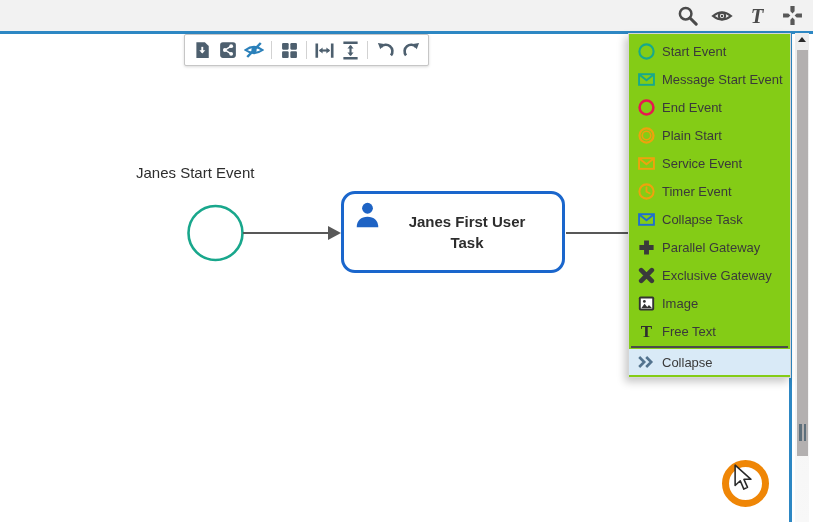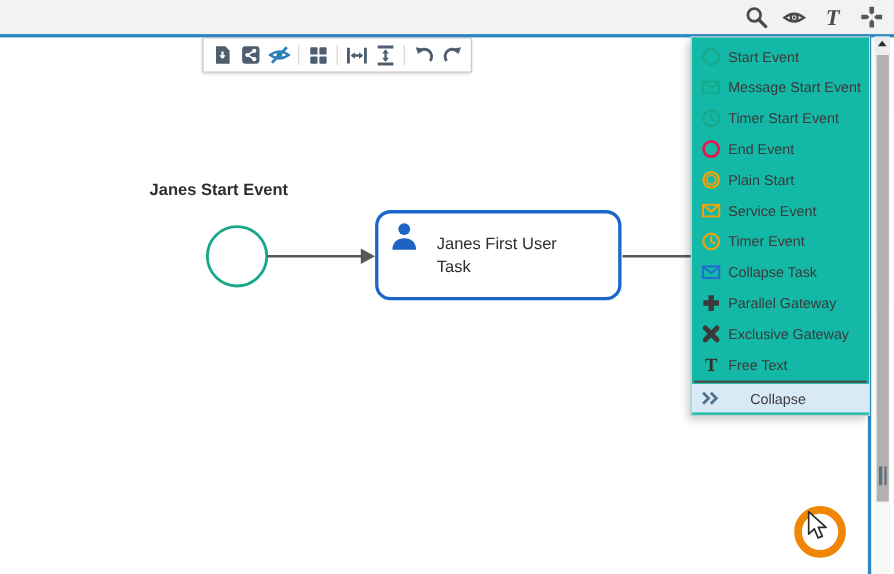--- a/index.html
+++ b/index.html
@@ -37,47 +37,47 @@
     cursor:pointer;
   }
   .float-toolbar .sep {
     width:1px; height:18px; background:#d2d2d2; margin:0 4px;
   }
 
   
   .diagram-layer { position:absolute; left:0; top:0; width:813px; height:522px; pointer-events:none; }
   .start-label {
     position:absolute; left:136px; top:164px;
-    font-size:15px; font-weight:700; color:#2d2d2d; white-space:nowrap;text-align:right;
+    font-size:15px; font-weight:400; color:#2d2d2d; white-space:nowrap;text-align:right;
   }
   .task-box {
     position:absolute; left:341px; top:191px; width:224px; height:82px;
     background:#fff; border:3px solid #1a66cc; border-radius:14px;
     display:flex; align-items:center; justify-content:center; z-index:4; cursor:pointer;
   }
   .task-box .task-user-icon { position:absolute; left:10px; top:7px; }
   .task-box .task-label {
     width:140px; margin-left:28px;
-    text-align:left; font-size:15px; font-weight:400; line-height:21px; color:#2d2d2d;
+    text-align:center; font-size:15px; font-weight:700; line-height:21px; color:#2d2d2d;
   }
 
   
   .palette {
     position:absolute; left:628px; top:33px; width:163px;
-    background:#14b8a6; border:1px solid #d6d6d6;
+    background:#84cc16; border:1px solid #d6d6d6;
     box-shadow:-3px 4px 8px rgba(0,0,0,.22);
     padding:3px 0 2px 0; z-index:20;
   }
   .prow {
     height:28px; display:flex; align-items:center; padding-left:7px; cursor:pointer;
   }
   .prow .picon { width:20px; height:18px; display:flex; align-items:center; justify-content:center; margin-right:6px; flex:none; }
   .prow .plabel { font-size:13px; color:#3a3a3a; white-space:nowrap; }
   .pdivider { border-top:2px solid #4b4b4b; margin:1px 2px; }
-  .prow.highlight { height:26px; background:#d9eaf7;gap:20px; }
+  .prow.highlight { height:26px; background:#d9eaf7; }
 
   
   .right-vline {
     position:absolute; left:789px; top:33px; width:3px; height:489px;
     background:#2d87c3; z-index:15;
   }
   .scrolltrack {
     position:absolute; left:795px; top:33px; width:14px; height:489px;
     background:linear-gradient(#ededed, #f8f8f8); z-index:15;
   }
@@ -236,29 +236,20 @@
     <div class="prow">
       <span class="picon">
         <svg width="17" height="13" viewBox="0 0 16 12">
             <rect x="1" y="1" width="14" height="10" fill="none" stroke="#17a98b" stroke-width="1.8"></rect>
             <path d="M1.5 1.5L8 6.8 14.5 1.5" fill="none" stroke="#17a98b" stroke-width="1.8"></path>
           </svg>
       </span>
       <span class="plabel">Message Start Event</span>
     </div>
 
-    <div class="prow">
-      <span class="picon">
-        <svg width="17" height="17" viewBox="0 0 16 16">
-            <circle cx="8" cy="8" r="6.7" fill="none" stroke="#17a98b" stroke-width="1.9"></circle>
-            <path d="M8 4.1V8.2l2.9 1.5" fill="none" stroke="#17a98b" stroke-width="1.7" stroke-linecap="round"></path>
-          </svg>
-      </span>
-      <span class="plabel">Timer Start Event</span>
-    </div>
 
     <div class="prow">
       <span class="picon">
         <svg width="17" height="17" viewBox="0 0 16 16">
             <circle cx="8" cy="8" r="6.5" fill="none" stroke="#e8174f" stroke-width="2.4"></circle>
           </svg>
       </span>
       <span class="plabel">End Event</span>
     </div>
 
@@ -316,20 +307,31 @@
     <div class="prow">
       <span class="picon">
         <svg width="17" height="17" viewBox="0 0 16 16">
             <path d="M3 3L13 13M13 3L3 13" stroke="#3a3a3a" stroke-width="4.4" stroke-linecap="round"></path>
           </svg>
       </span>
       <span class="plabel">Exclusive Gateway</span>
     </div>
 
 
+    <div class="prow">
+      <span class="picon">
+        <svg width="17" height="17" viewBox="0 0 16 16">
+          <rect x="0.8" y="1.5" width="14.4" height="13" rx="1.6" fill="#333"></rect>
+          <rect x="2.6" y="3.3" width="10.8" height="9.4" fill="#fff"></rect>
+          <circle cx="6" cy="6" r="1.3" fill="#333"></circle>
+          <path d="M3.2 12.2l3-4 2.5 3 1.6-1.9 2.8 2.9z" fill="#333"></path>
+        </svg>
+      </span>
+      <span class="plabel">Image</span>
+    </div>
 
     <div class="prow">
       <span class="picon">
         <svg width="17" height="17" viewBox="0 0 16 16">
           <text x="8" y="13.2" text-anchor="middle" font-family="Liberation Serif, serif" font-weight="700" font-size="16" fill="#2f2f2f">T</text>
         </svg>
       </span>
       <span class="plabel">Free Text</span>
     </div>
 

